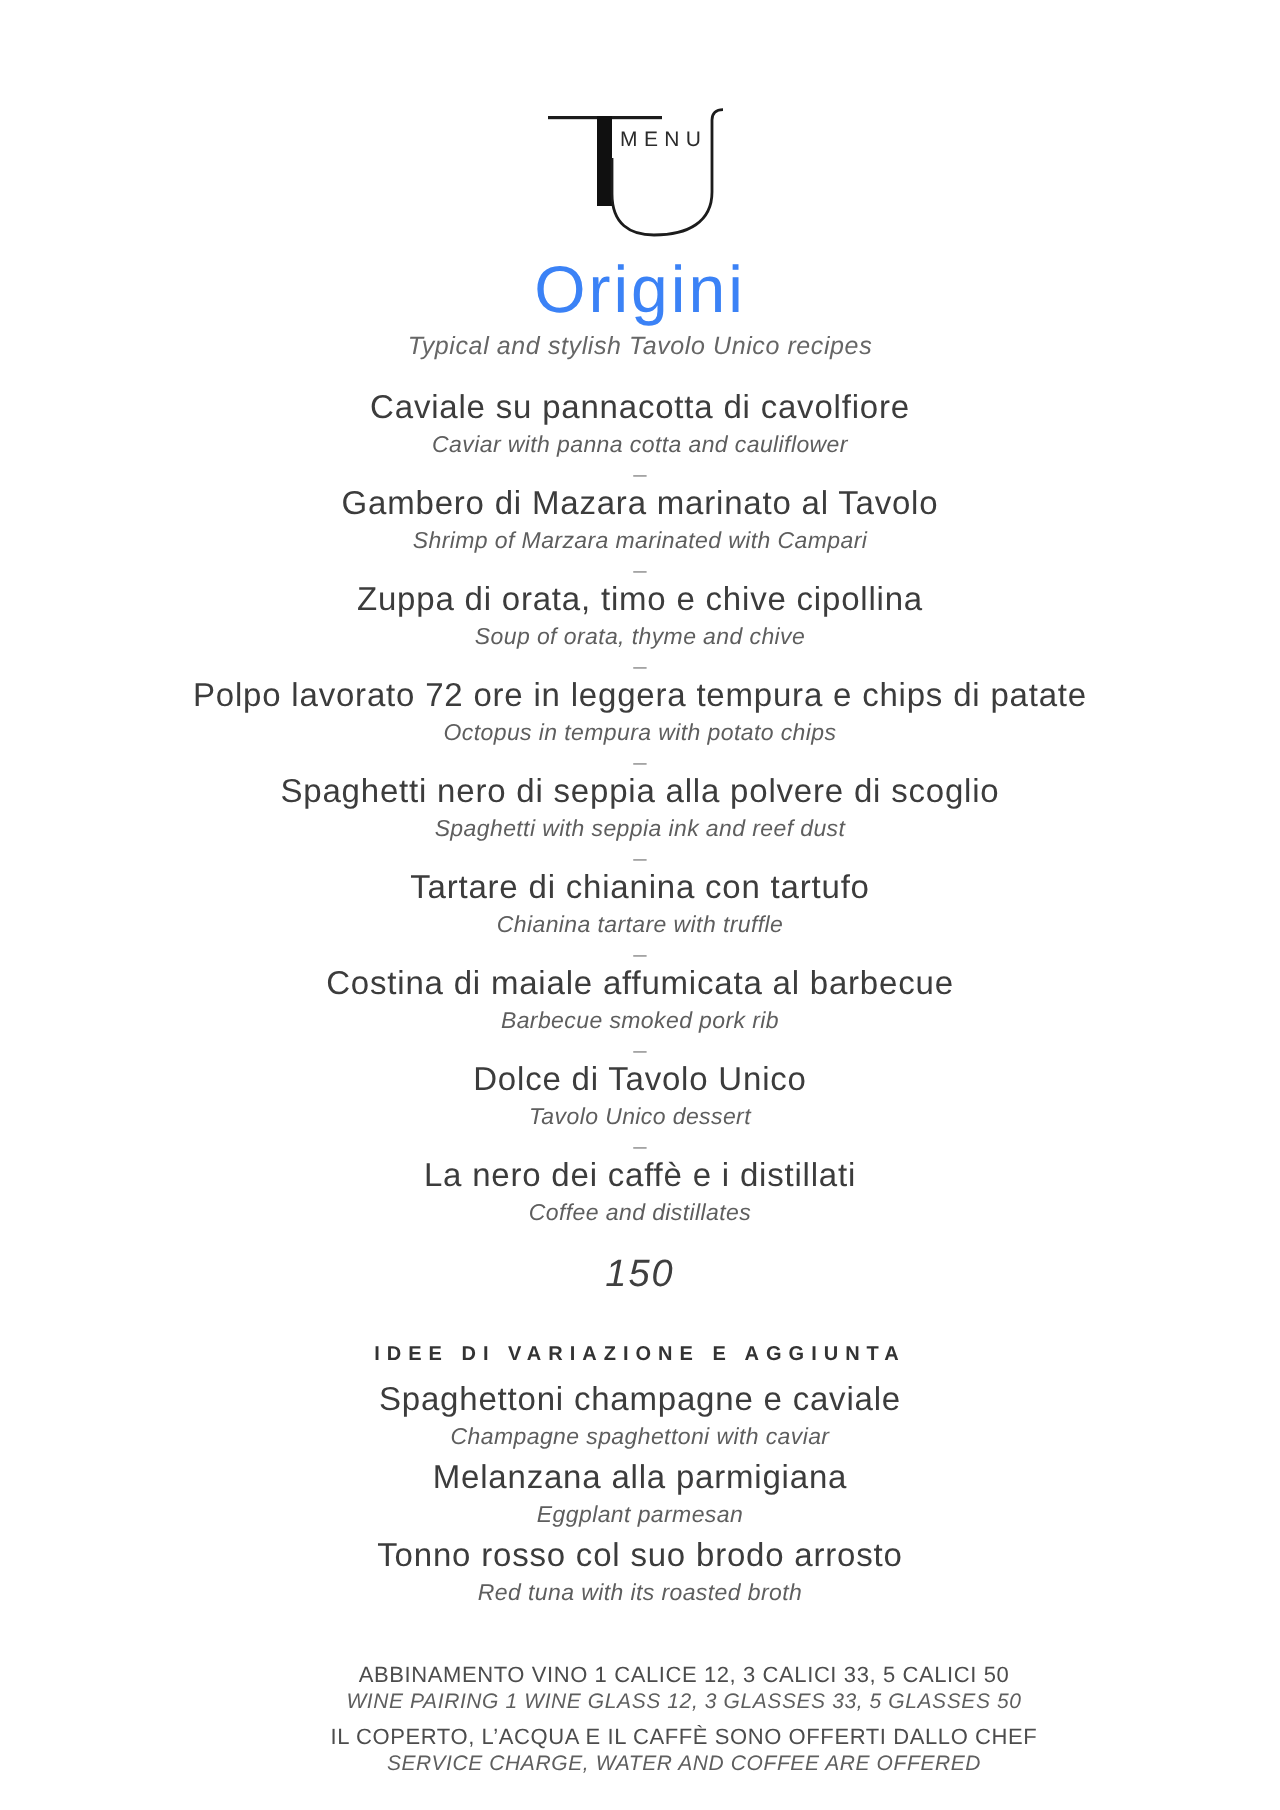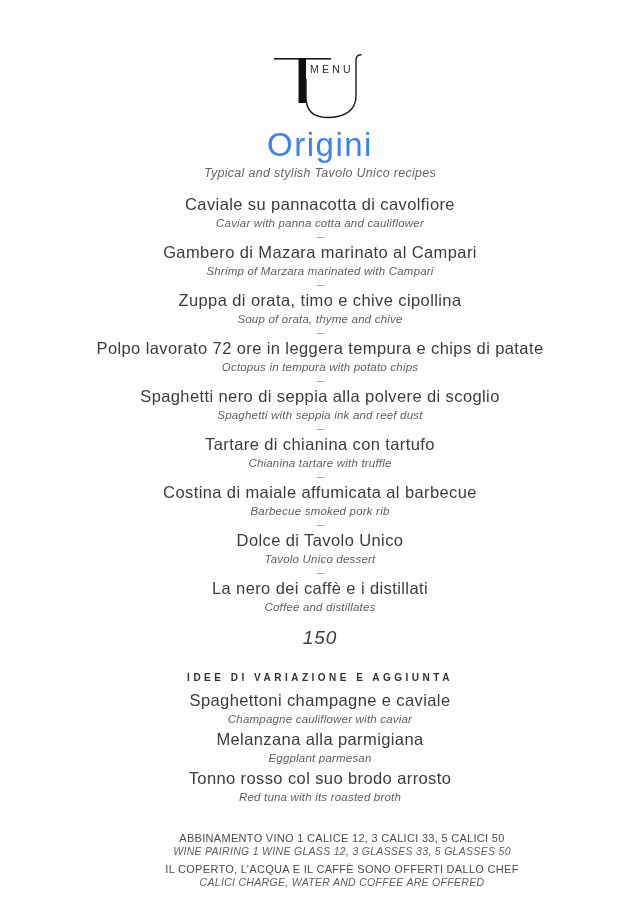--- a/index.html
+++ b/index.html
@@ -114,21 +114,21 @@
 
   <div class="items">
 
     <div>
       <div class="dish-name">Caviale su pannacotta di cavolfiore</div>
       <div class="dish-desc">Caviar with panna cotta and cauliflower</div>
       <div class="divider">–</div>
     </div>
 
     <div>
-      <div class="dish-name">Gambero di Mazara marinato al Campari</div>
+      <div class="dish-name">Gambero di Mazara marinato al Tavolo</div>
       <div class="dish-desc">Shrimp of Marzara marinated with Campari</div>
       <div class="divider">–</div>
     </div>
 
     <div>
       <div class="dish-name">Zuppa di orata, timo e chive cipollina</div>
       <div class="dish-desc">Soup of orata, thyme and chive</div>
       <div class="divider">–</div>
     </div>
 
@@ -169,35 +169,35 @@
 
   </div>
 
   <div class="price">150</div>
 
   <div class="variations-heading">IDEE DI VARIAZIONE E AGGIUNTA</div>
   <div class="variations">
 
     <div class="var-item">
       <div class="dish-name">Spaghettoni champagne e caviale</div>
-      <div class="dish-desc">Champagne cauliflower with caviar</div>
+      <div class="dish-desc">Champagne spaghettoni with caviar</div>
     </div>
 
     <div class="var-item">
       <div class="dish-name">Melanzana alla parmigiana</div>
       <div class="dish-desc">Eggplant parmesan</div>
     </div>
 
     <div class="var-item">
       <div class="dish-name">Tonno rosso col suo brodo arrosto</div>
       <div class="dish-desc">Red tuna with its roasted broth</div>
     </div>
 
   </div>
 
   <div class="footer">
     <div class="f-caps">ABBINAMENTO VINO 1 CALICE 12, 3 CALICI 33, 5 CALICI 50</div>
     <div class="f-italic">WINE PAIRING 1 WINE GLASS 12, 3 GLASSES 33, 5 GLASSES 50</div>
     <div class="f-caps">IL COPERTO, L’ACQUA E IL CAFFÈ SONO OFFERTI DALLO CHEF</div>
-    <div class="f-italic">CALICI CHARGE, WATER AND COFFEE ARE OFFERED</div>
+    <div class="f-italic">SERVICE CHARGE, WATER AND COFFEE ARE OFFERED</div>
   </div>
 
 </div>
 
 </body></html>

